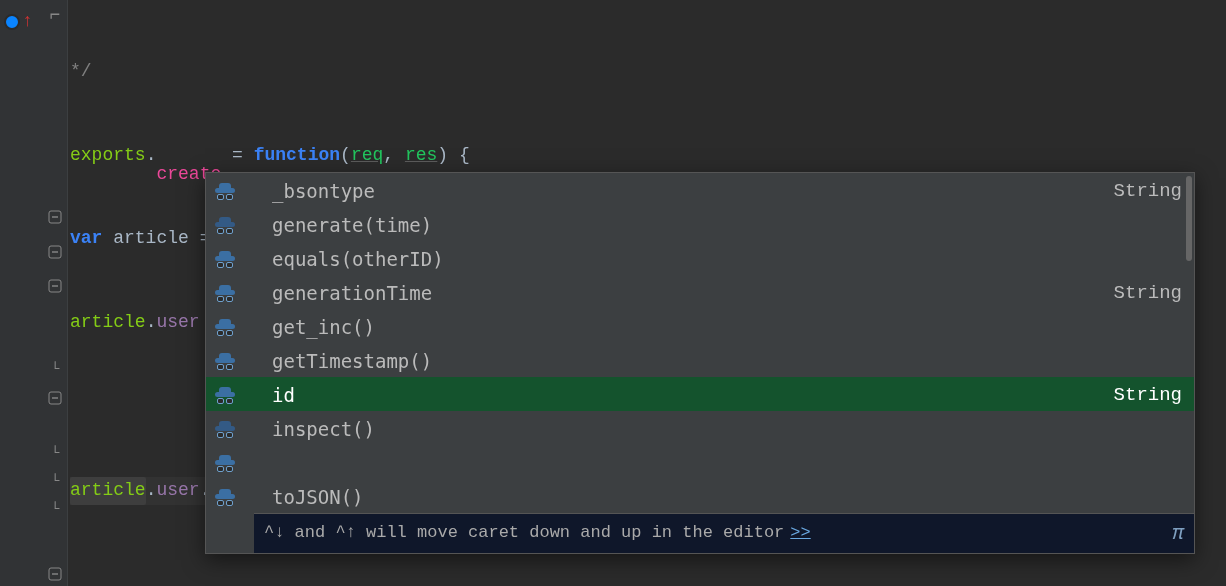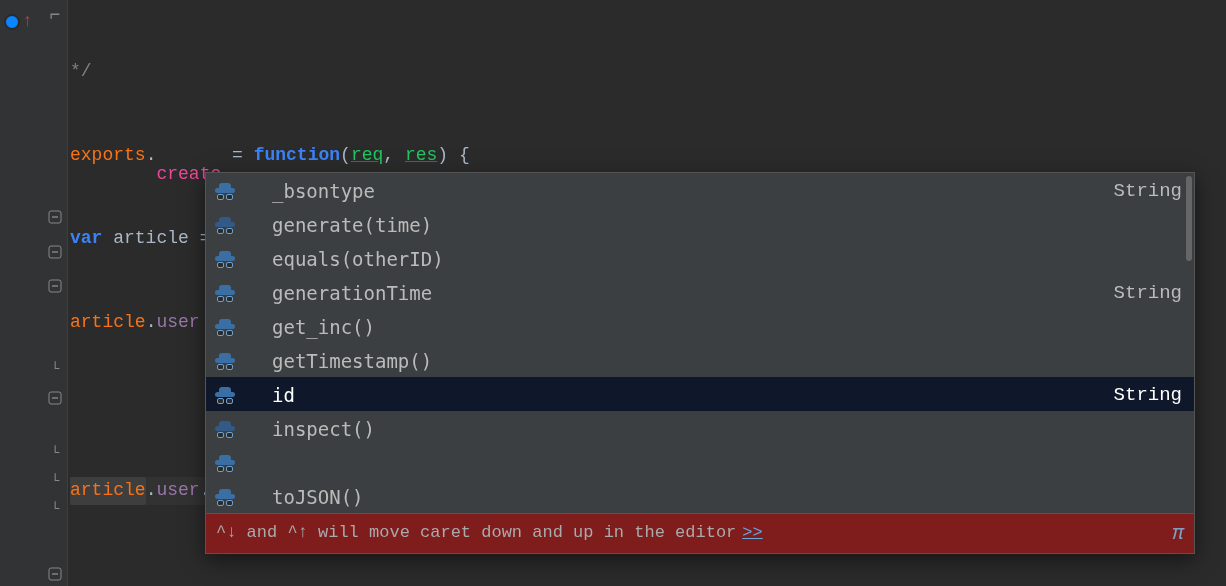--- a/index.html
+++ b/index.html
@@ -47,21 +47,21 @@
   .code {
     position: absolute;
     left: 70px;
     top: 0;
     white-space: pre;
     padding-top: 2px;
   }
   .line { height: 28px; display: flex; align-items: center; }
   .kw { color: #3b82f6; font-weight: bold; }
   .fn { color: #ec4899; margin-top: 38px; }
-  .id { color: #f97316; }
+  .id { color: #84cc16; }
   .param { color: #22c55e; text-decoration: underline; text-decoration-color: #5c5c5c; }
   .prop { color: #9876aa; }
   .cmt { color: #808080; }
   .caret-line { background: #323232; }
   .hl { background: rgba(255,255,255,0.06); border-radius: 2px; }
   .txt-caret { border-left: 2px solid #a9b7c6; height: 22px; display: inline-block; vertical-align: middle; }
 
   .popup {
     position: absolute;
     left: 205px;
@@ -73,39 +73,40 @@
   }
   .popup-row {
     display: flex;
     align-items: center;
     height: 34px;
     padding: 4px 12px 0 6px;
     color: #bbbbbb;
     cursor: default;
   }
   .popup-row.selected {
-    background: #0f172a;
+    background: #14532d;
     color: #ffffff;
   }
   .popup-row.selected .type { color: #ffffff; }
   .ac-icon {
     width: 26px; height: 26px;
     display: flex; align-items: center; justify-content: center;
     margin-right: 34px;
   }
   .ac-name { flex: 1; font-family: Menlo, Monaco, monospace; font-size: 19px; }
   .type { color: #bbbbbb; font-size: 19px; }
   .popup-footer {
-    background: #7f1d1d;
+    background: #0f172a;
     border-top: 1px solid #555;
     padding: 4px 10px;
     color: #aaaaaa;
     font-size: 17px;
     display: flex;
     align-items: center;
+    margin-left: 48px;
   }
   .popup-footer a { color: #6aa8e0; text-decoration: underline; margin-left: 6px; }
   .pi { margin-left: auto; font-style: italic; color: #7fa0c0; font-size: 20px; }
 
   .scroll-thumb {
     position: absolute;
     right: 2px; top: 3px;
     width: 6px; height: 85px;
     background: #666;
     border-radius: 3px;

